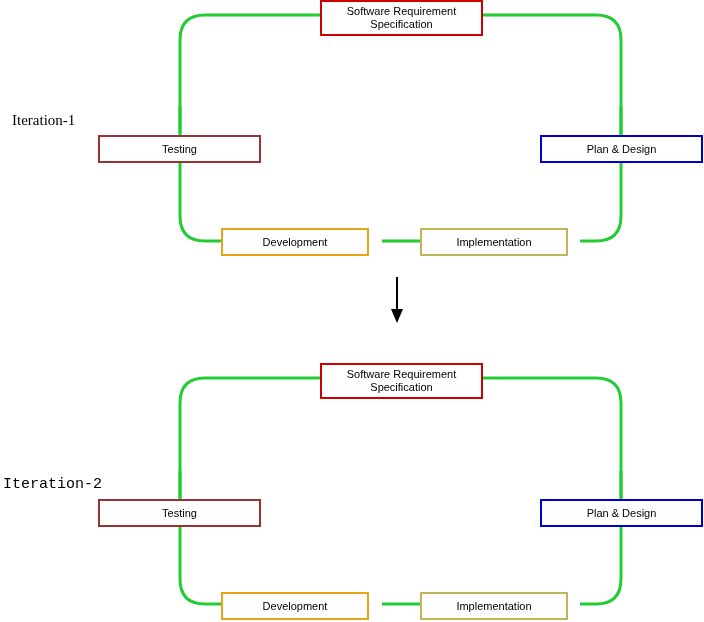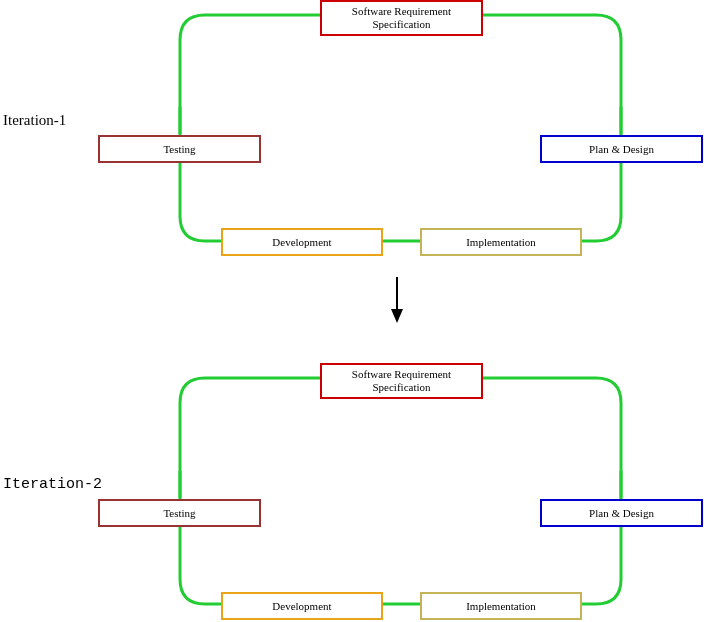--- a/index.html
+++ b/index.html
@@ -43,37 +43,37 @@
   .node {
     position: absolute;
     box-sizing: border-box;
     background: #ffffff;
     border-style: solid;
     border-width: 2px;
     display: flex;
     align-items: center;
     justify-content: center;
     text-align: center;
-    font-family: Liberation Serif, serif;
+    font-family: Liberation Sans, sans-serif;
     font-size: 11px;
     line-height: 13px;
     color: #000000;
     z-index: 5;
   }
   .node-srs {
     width: 163px;
     height: 36px;
   }
   .node-side {
     width: 163px;
     height: 28px;
     margin-top: 28px;
   }
   .node-bottom {
-    width: 162px;
+    width: 148px;
     height: 28px;
   }
   .arrow-svg {
     position: absolute;
     left: 0;
     top: 0;
   }
 </style>
 </head>
 <body>
@@ -104,21 +104,21 @@
 
       <path d="M 621 40 Q 621 15 596 15" stroke="#22CC33" stroke-width="3" fill="none"></path>
 
       <path d="M 596 15 L 482 15" stroke="#22CC33" stroke-width="3" fill="none"></path>
 
       <path d="M 180 107 L 180 134" stroke="#22CC33" stroke-width="3" fill="none"></path>
 
       <path d="M 621 107 L 621 134" stroke="#22CC33" stroke-width="3" fill="none"></path>
     </svg>
 
-    <div class="iteration-label" style="left:3px; top:112px;">Iteration-1</div>
+    <div class="iteration-label" style="left:12px; top:112px;">Iteration-1</div>
 
     <div class="node node-srs" style="left:320px; top:0px; border-color:#CC0000;">
       <span><span>Software Requirement</span><br><span>Specification</span></span>
     </div>
 
     <div class="node node-side" style="left:98px; top:107px; border-color:#993333;">Testing</div>
 
     <div class="node node-side" style="left:540px; top:107px; width:163px; border-color:#0000CC;">Plan &amp; Design</div>
 
     <div class="node node-bottom" style="left:221px; top:228px; border-color:#E8A317;">Development</div>

